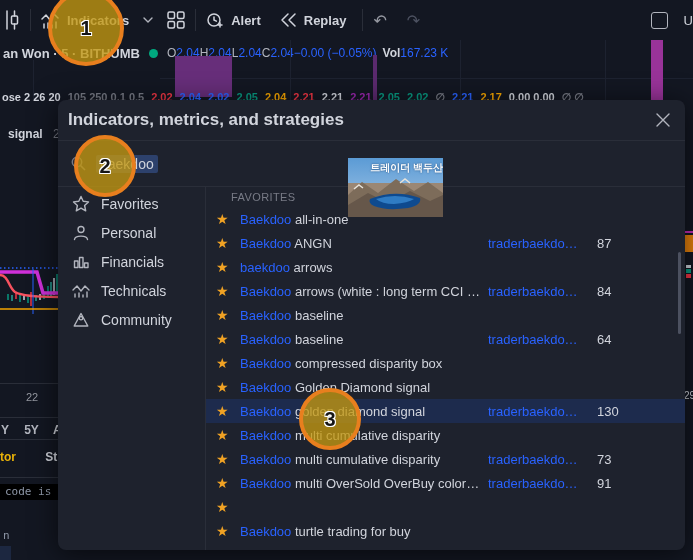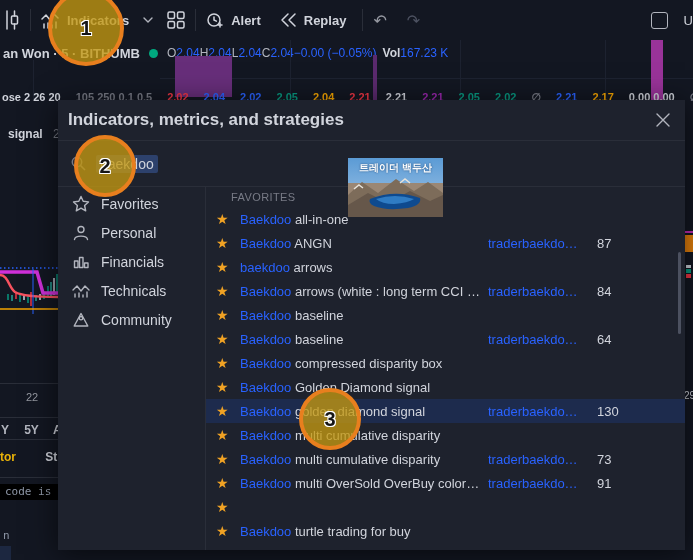--- a/index.html
+++ b/index.html
@@ -14,28 +14,28 @@
   .checkbox{width:15px;height:15px;border:1.5px solid #b2b5be;border-radius:3px;flex:none}
   
   .ticker{position:absolute;left:3px;top:42px;right:0;height:22px;display:flex;align-items:center;font-size:12px;white-space:nowrap}
   .sym{font-size:13px;font-weight:700;color:#d1d4dc}
   .mdot{width:9px;height:9px;border-radius:50%;background:#00a97f;margin:0 9px;flex:none}
   .olabel{color:#b2b5be}.oval{color:#2962ff}
   .vlabel{font-weight:700;color:#d1d4dc;margin-left:6px}
   
   .gridv{position:absolute;width:1px;background:#1d2230}
   .gridh{position:absolute;height:1px;background:#1d2230}
-  .statusrow{position:absolute;left:2px;top:91px;right:0;height:10px;overflow:hidden;display:flex;gap:15px;font-size:11px;font-weight:700;white-space:nowrap}
+  .statusrow{position:absolute;left:2px;top:91px;right:0;height:10px;overflow:hidden;display:flex;gap:7px;font-size:11px;font-weight:700;white-space:nowrap}
   .leftlbl{position:absolute;font-size:12px;white-space:nowrap}
   .hline{position:absolute;left:0;width:58px;height:1px;background:#2a2e39}
   .codeline{position:absolute;left:0;top:484px;width:58px;height:16px;background:#000000;
     font-family:"DejaVu Sans Mono",monospace;font-size:11px;color:#8f98a8;line-height:16px;padding-left:5px;box-sizing:border-box;white-space:nowrap}
   .codechar{position:absolute;left:3px;top:529px;font-family:"DejaVu Sans Mono",monospace;font-size:11px;color:#8f98a8}
   
-  .dialog{position:absolute;left:58px;top:100px;width:627px;height:450px;background:#1e222d;border-radius:0;
+  .dialog{position:absolute;left:58px;top:100px;width:627px;height:450px;background:#1e222d;border-radius:8px;
     box-shadow:0 4px 28px rgba(0,0,0,.6);z-index:10;overflow:hidden}
   .dlg-header{position:absolute;left:0;top:0;right:0;height:40px;border-bottom:1px solid #2a2e39;display:flex;align-items:center}
   .dlg-title{font-size:17px;font-weight:700;color:#d1d4dc;padding-left:10px}
   .dlg-close{position:absolute;right:14px;top:12px;cursor:pointer}
   .searchrow{position:absolute;left:0;top:41px;right:0;height:45px;border-bottom:1px solid #2a2e39;display:flex;align-items:center;padding-left:12px;gap:9px}
   .search-text{font-size:14px;color:#cfd3dc;background:rgba(60,96,172,.5);padding:1px 4px;border-radius:2px}
   .dlg-body{position:absolute;left:0;top:87px;right:0;bottom:0}
   .vdiv{position:absolute;left:147px;top:0;bottom:0;width:1px;background:#2a2e39}
   .side{position:absolute;left:0;top:2px;width:147px}
   .side-item{height:29px;display:flex;align-items:center;gap:11px;padding-left:14px;font-size:14px;color:#d1d4dc;cursor:pointer}
@@ -47,21 +47,21 @@
   .star{width:24px;flex:none;color:#f0a224;font-size:14px;text-align:left;padding-left:2px}
   .title{flex:1;font-size:13px;white-space:pre;overflow:hidden;text-overflow:ellipsis;padding-right:8px}
   .pref{color:#2962ff}
   .rest{color:#d1d4dc}
   .author{width:95px;flex:none;font-size:13px;color:#2962ff;white-space:nowrap;overflow:hidden}
   .count{width:84px;flex:none;font-size:13px;color:#d1d4dc;padding-left:14px;box-sizing:border-box}
   .scrollthumb{position:absolute;right:4px;top:65px;width:3px;height:82px;background:#4c5160;border-radius:2px}
   
   .banner{position:absolute;left:290px;top:58px;width:95px;height:59px;z-index:5;overflow:hidden;cursor:pointer}
   .banner-sky{position:absolute;inset:0;background:linear-gradient(#5b9bd5,#a9c9e8)}
-  .banner-txt{position:absolute;left:0;right:0;top:3px;text-align:center;font-size:10px;font-weight:700;color:#fff;text-shadow:0 0 2px rgba(0,40,90,.8);z-index:2}
+  .banner-txt{position:absolute;left:0;right:0;top:3px;text-align:right;font-size:10px;font-weight:700;color:#fff;text-shadow:0 0 2px rgba(0,40,90,.8);z-index:2}
   .banner-mtn{position:absolute;left:0;bottom:0;z-index:1}
   
   .ann{position:absolute;border-radius:50%;border:4px solid #e87f1e;background:rgba(196,152,17,.78);
     display:flex;align-items:center;justify-content:center;z-index:30;color:#151515;font-weight:700;font-size:20px;
     text-shadow:-1px -1px 0 #fff,1px -1px 0 #fff,-1px 1px 0 #fff,1px 1px 0 #fff,0 1px 0 #fff,0 -1px 0 #fff}
   .stroke{stroke:#d1d4dc;fill:none;stroke-width:1.5;stroke-linecap:round;stroke-linejoin:round}
   .strokeg{stroke:#b2b5be;fill:none;stroke-width:1.4;stroke-linecap:round;stroke-linejoin:round}
 </style>
 </head>
 <body>

